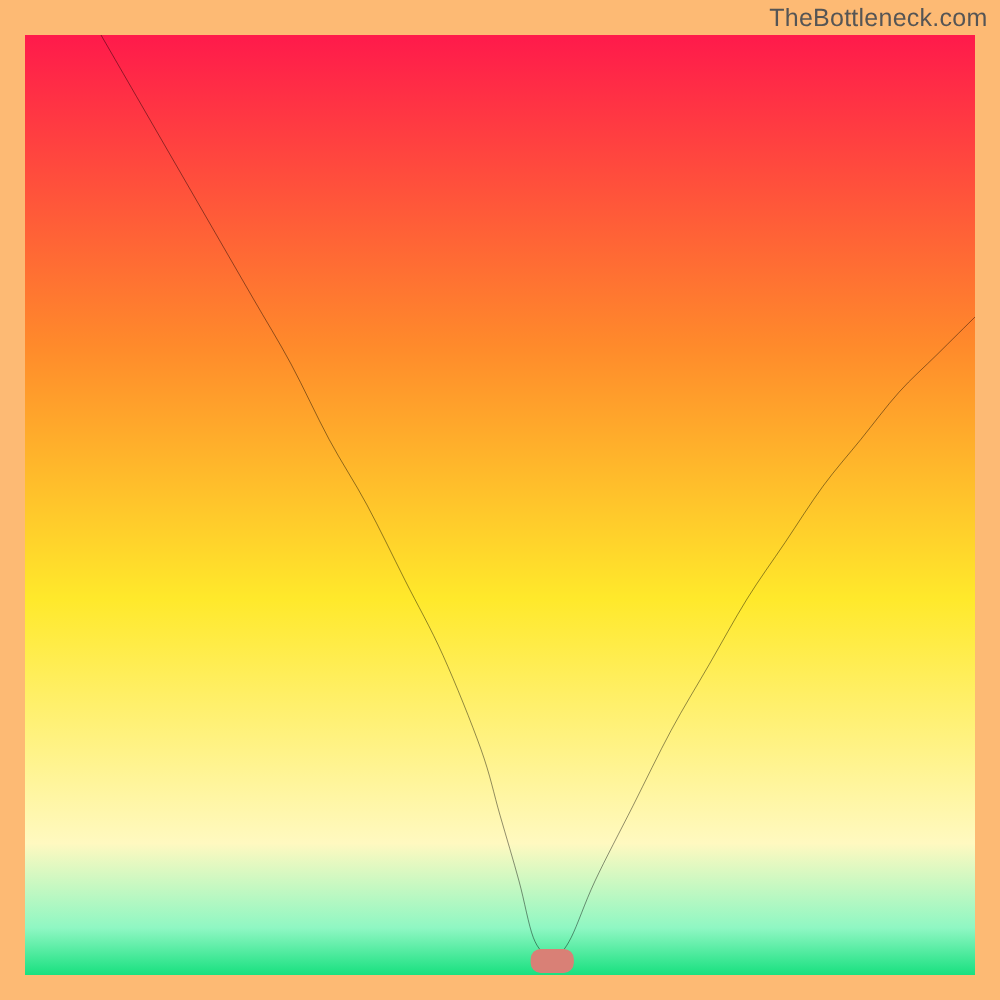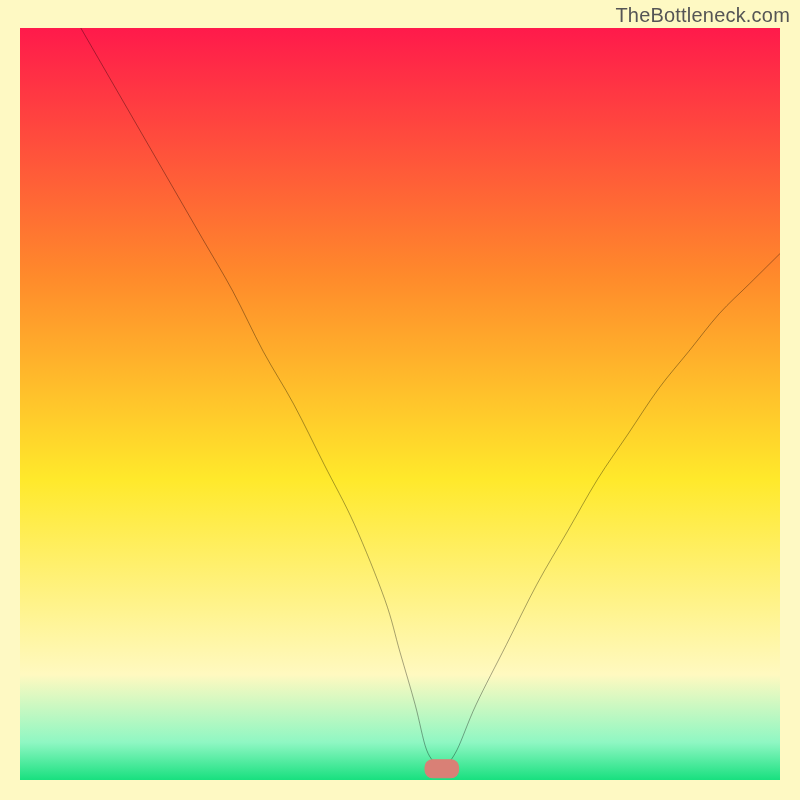--- a/index.html
+++ b/index.html
@@ -8,21 +8,21 @@
     width: 800px;
     height: 800px;
     background: #000;
     overflow: hidden;
     font-family: Arial, Helvetica, sans-serif;
   }
   .frame {
     position: relative;
     width: 800px;
     height: 800px;
-    background: #fef9c3;
+    background: #fdba74;
     box-sizing: border-box;
     padding-left: 35px;
   }
   .watermark {
     position: absolute;
     top: 4px;
     right: 10px;
     color: #555;
     font-size: 20px;
     font-weight: 500;

